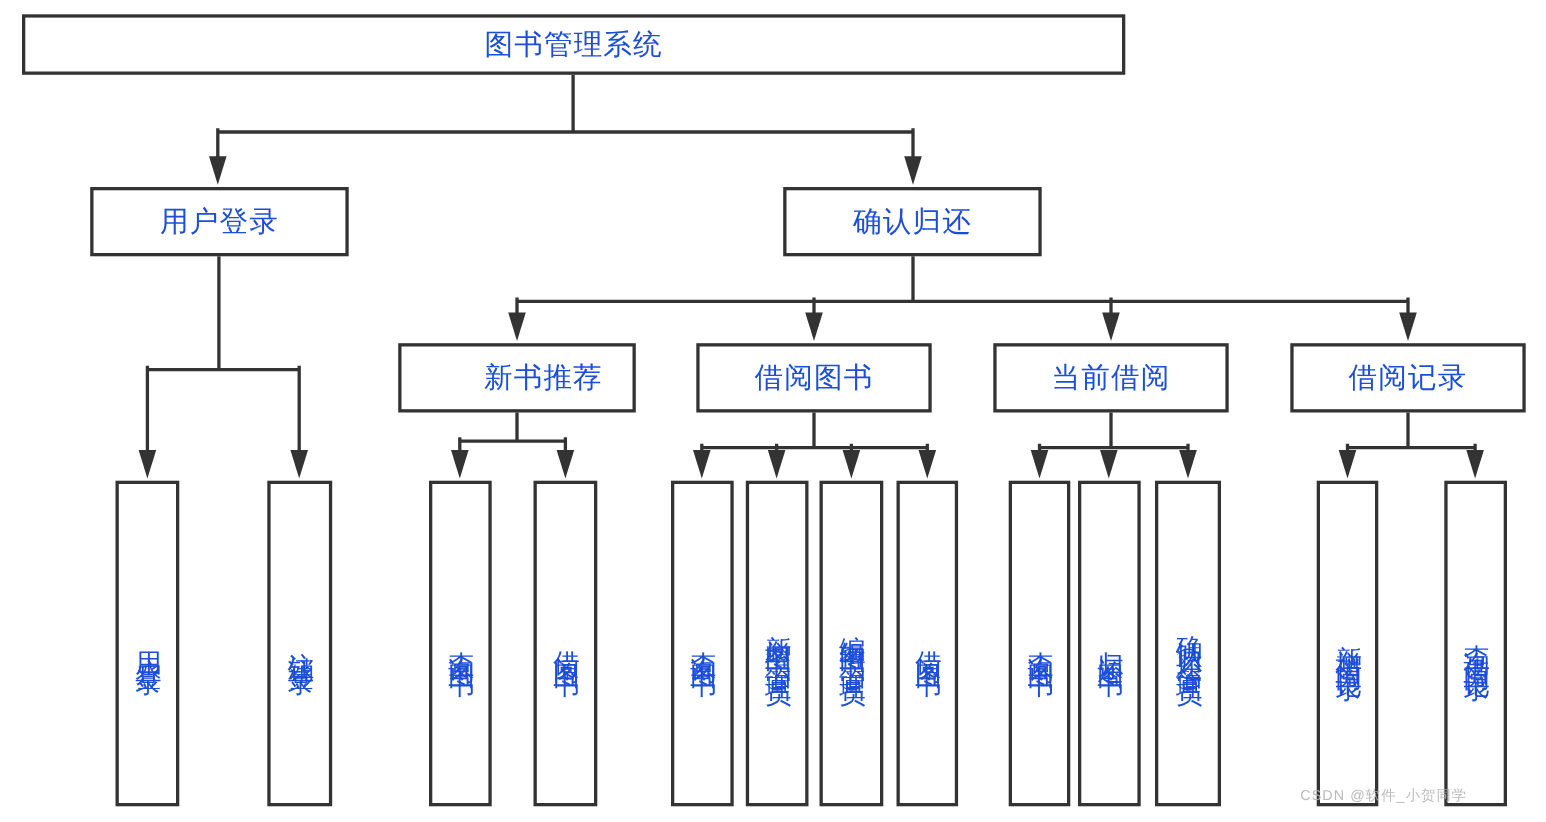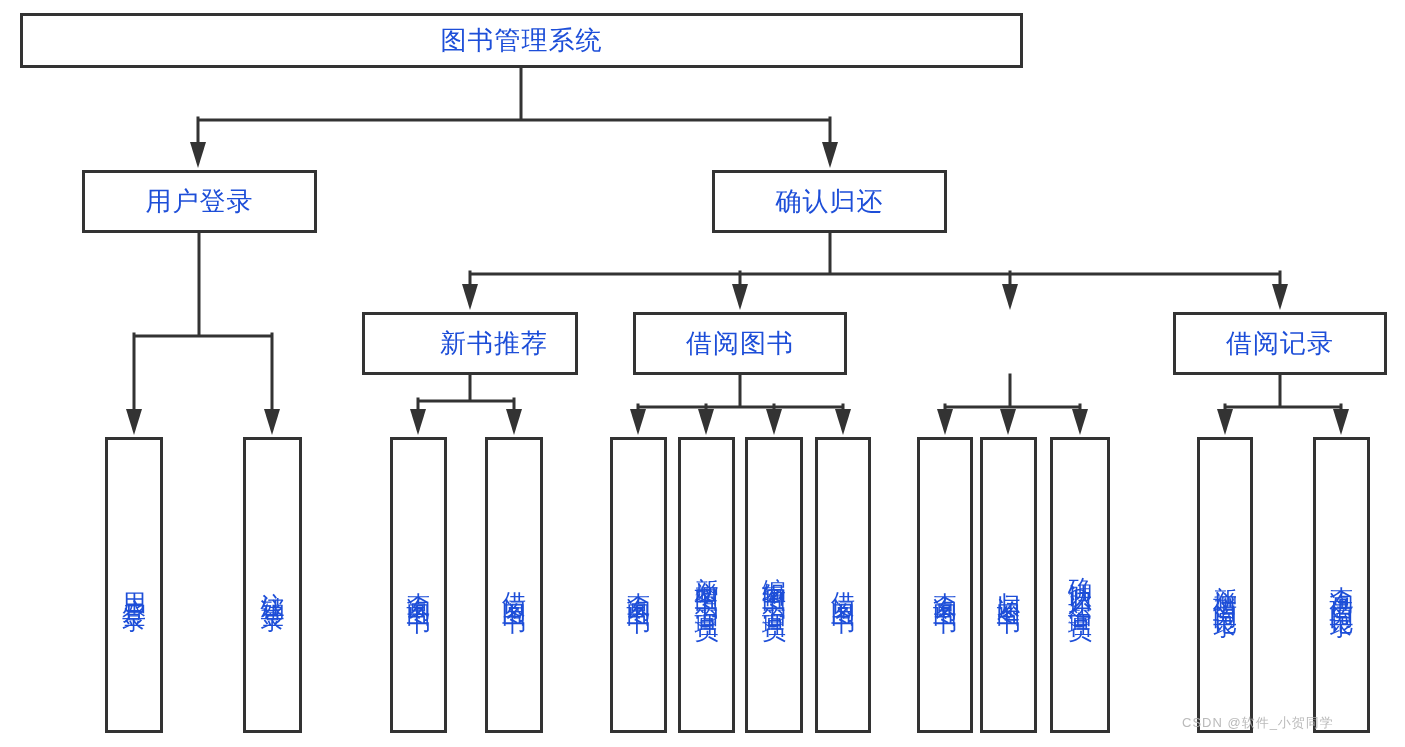--- a/index.html
+++ b/index.html
@@ -96,20 +96,23 @@
   <div class="box hbox" style="left:712px; top:170px; width:235px; height:63px;">
     <span>确认归还</span>
   </div>
 
   <div class="box hbox" style="left:362px; top:312px; width:216px; height:63px;padding-left:48px;">
     <span>新书推荐</span>
   </div>
   <div class="box hbox" style="left:633px; top:312px; width:214px; height:63px;">
     <span>借阅图书</span>
   </div>
+  <div class="box hbox" style="left:903px; top:312px; width:214px; height:63px;">
+    <span>当前借阅</span>
+  </div>
   <div class="box hbox" style="left:1173px; top:312px; width:214px; height:63px;align-items:center;">
     <span>借阅记录</span>
   </div>
 
   <div class="box" style="left:105px; top:437px; width:58px; height:296px;">
     <span class="vtext">用户登录</span>
   </div>
   <div class="box" style="left:243px; top:437px; width:59px; height:296px;">
     <span class="vtext">注销登录</span>
   </div>

